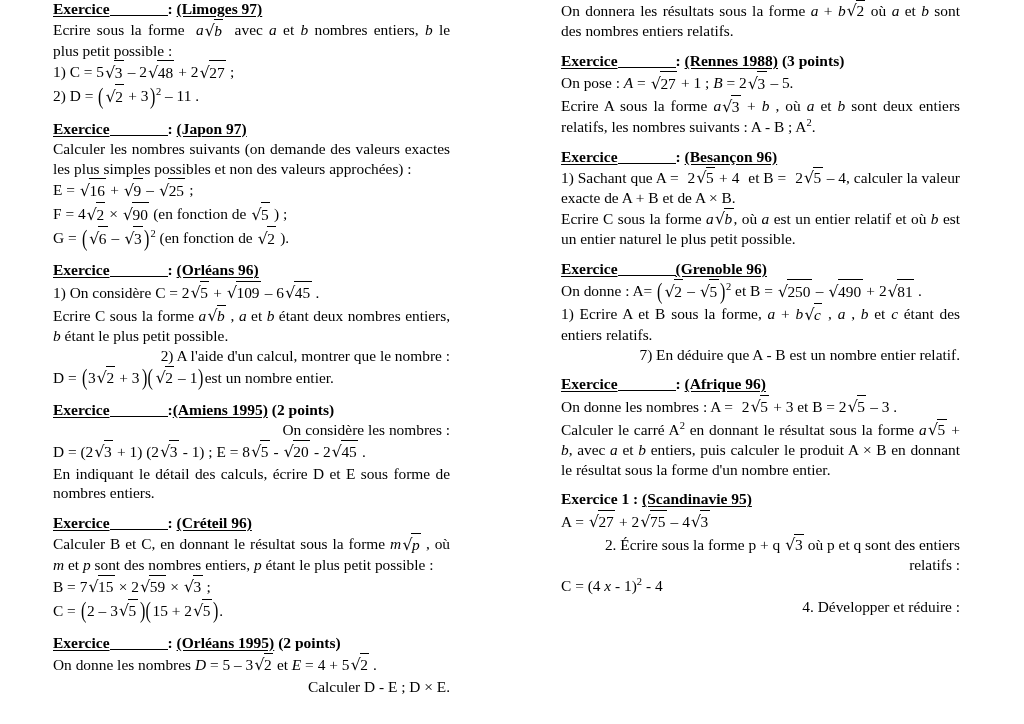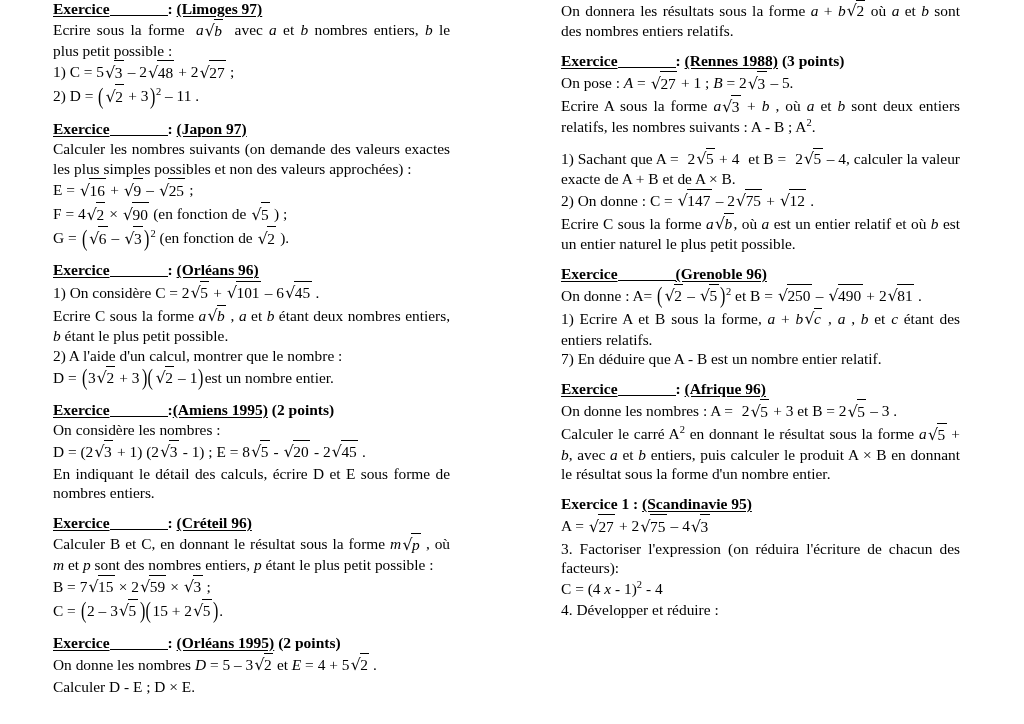--- a/index.html
+++ b/index.html
@@ -88,21 +88,21 @@
     text-decoration: none;
   }
 
   p.line {
     margin: 0;
     font-size: 15.4px;
     line-height: 1.28;
     text-align: justify;
     text-justify: inter-word;
   }
-  p.nojust { text-align: left; }
+  p.nojust { text-align: right; }
   p.math {
     margin: 0;
     font-size: 15.4px;
     line-height: 1.45;
     text-align: left;
   }
 
   
   .it { font-style: italic; }
   .rt {
@@ -156,21 +156,21 @@
         <div class="ex">
           <h2 class="ex-head"><span class="ex-word">Exercice</span><span class="ex-blank"></span><span class="ex-sep">:</span> <span class="ex-src">(Japon 97)</span></h2>
           <p class="line">Calculer les nombres suivants (on demande des valeurs exactes les plus simples possibles et non des valeurs approchées) :</p>
           <p class="math">E = <span class="rt"><span class="sym">√</span><span class="rad">16</span></span> + <span class="rt"><span class="sym">√</span><span class="rad">9</span></span> – <span class="rt"><span class="sym">√</span><span class="rad">25</span></span> ;</p>
           <p class="math">F = 4<span class="rt"><span class="sym">√</span><span class="rad">2</span></span> × <span class="rt"><span class="sym">√</span><span class="rad">90</span></span> (en fonction de <span class="rt"><span class="sym">√</span><span class="rad">5</span></span> ) ;</p>
           <p class="math">G = <span class="bigparen">(</span><span class="rt"><span class="sym">√</span><span class="rad">6</span></span> – <span class="rt"><span class="sym">√</span><span class="rad">3</span></span><span class="bigparen">)</span><sup class="pw">2</sup> (en fonction de <span class="rt"><span class="sym">√</span><span class="rad">2</span></span> ).</p>
         </div>
 
         <div class="ex">
           <h2 class="ex-head"><span class="ex-word">Exercice</span><span class="ex-blank"></span><span class="ex-sep">:</span> <span class="ex-src">(Orléans 96)</span></h2>
-          <p class="math">1) On considère C = 2<span class="rt"><span class="sym">√</span><span class="rad">5</span></span> + <span class="rt"><span class="sym">√</span><span class="rad">101</span></span> – 6<span class="rt"><span class="sym">√</span><span class="rad">45</span></span> .</p>
+          <p class="math">1) On considère C = 2<span class="rt"><span class="sym">√</span><span class="rad">5</span></span> + <span class="rt"><span class="sym">√</span><span class="rad">109</span></span> – 6<span class="rt"><span class="sym">√</span><span class="rad">45</span></span> .</p>
           <p class="line">Ecrire C sous la forme <span class="it">a</span><span class="rt"><span class="sym">√</span><span class="rad it">b</span></span> , <span class="it">a</span> et <span class="it">b</span> étant deux nombres entiers, <span class="it">b</span> étant le plus petit possible.</p>
           <p class="line nojust">2) A l'aide d'un calcul, montrer que le nombre :</p>
           <p class="math">D = <span class="bigparen">(</span>3<span class="rt"><span class="sym">√</span><span class="rad">2</span></span> + 3<span class="bigparen">)(</span><span class="rt"><span class="sym">√</span><span class="rad">2</span></span> – 1<span class="bigparen">)</span>est un nombre entier.</p>
         </div>
 
         <div class="ex">
           <h2 class="ex-head"><span class="ex-word">Exercice</span><span class="ex-blank"></span><span class="ex-sep">:</span><span class="ex-src">(Amiens 1995)</span> <span class="ex-pts">(2 points)</span></h2>
           <p class="line nojust">On considère les nombres :</p>
           <p class="math">D = (2<span class="rt"><span class="sym">√</span><span class="rad">3</span></span> + 1) (2<span class="rt"><span class="sym">√</span><span class="rad">3</span></span> - 1)  ;   E = 8<span class="rt"><span class="sym">√</span><span class="rad">5</span></span> - <span class="rt"><span class="sym">√</span><span class="rad">20</span></span> - 2<span class="rt"><span class="sym">√</span><span class="rad">45</span></span> .</p>
           <p class="line">En indiquant le détail des calculs, écrire D et E sous forme de nombres entiers.</p>
@@ -199,42 +199,42 @@
           <p class="line">On donnera les résultats sous la forme <span class="it">a</span> + <span class="it">b</span><span class="rt"><span class="sym">√</span><span class="rad">2</span></span>  où <span class="it">a</span> et <span class="it">b</span> sont des nombres entiers relatifs.</p>
         </div>
 
         <div class="ex">
           <h2 class="ex-head"><span class="ex-word">Exercice</span><span class="ex-blank"></span><span class="ex-sep">:</span> <span class="ex-src">(Rennes  1988)</span> <span class="ex-pts">(3 points)</span></h2>
           <p class="math">On pose :  <span class="it">A</span> = <span class="rt"><span class="sym">√</span><span class="rad">27</span></span> + 1 ;  <span class="it">B</span> = 2<span class="rt"><span class="sym">√</span><span class="rad">3</span></span> – 5.</p>
           <p class="line">Ecrire A sous la forme <span class="it">a</span><span class="rt"><span class="sym">√</span><span class="rad">3</span></span> + <span class="it">b</span> , où <span class="it">a</span> et <span class="it">b</span> sont deux entiers relatifs, les nombres suivants : A - B ; A<sup class="pw">2</sup>.</p>
         </div>
 
         <div class="ex">
+          <h2 class="ex-head"><span class="ex-word">Exercice</span><span class="ex-blank"></span><span class="ex-sep">:</span> <span class="ex-src">(Besançon  96)</span></h2>
           <p class="line">1) Sachant que A = <span class="sp"></span>2<span class="rt"><span class="sym">√</span><span class="rad">5</span></span> + 4 <span class="sp"></span>et B = <span class="sp"></span>2<span class="rt"><span class="sym">√</span><span class="rad">5</span></span> – 4, calculer la valeur exacte de A + B et de A × B.</p>
-          <p class="math">2) On donne : C = <span class="rt"><span class="sym">√</span><span class="rad">147</span></span> – 2<span class="rt"><span class="sym">√</span><span class="rad">75</span></span> + <span class="rt"><span class="sym">√</span><span class="rad">12</span></span> .</p>
           <p class="line">Ecrire C sous la forme <span class="it">a</span><span class="rt"><span class="sym">√</span><span class="rad it">b</span></span>, où <span class="it">a</span> est un entier relatif et où <span class="it">b</span> est un entier naturel le plus petit possible.</p>
         </div>
 
         <div class="ex">
           <h2 class="ex-head"><span class="ex-word">Exercice</span><span class="ex-blank"></span><span class="ex-src">(Grenoble  96)</span></h2>
           <p class="math">On donne : A= <span class="bigparen">(</span><span class="rt"><span class="sym">√</span><span class="rad">2</span></span> – <span class="rt"><span class="sym">√</span><span class="rad">5</span></span><span class="bigparen">)</span><sup class="pw">2</sup> et B = <span class="rt"><span class="sym">√</span><span class="rad">250</span></span> – <span class="rt"><span class="sym">√</span><span class="rad">490</span></span> + 2<span class="rt"><span class="sym">√</span><span class="rad">81</span></span> .</p>
           <p class="line">1) Ecrire A et B sous la forme, <span class="it">a</span> + <span class="it">b</span><span class="rt"><span class="sym">√</span><span class="rad it">c</span></span> , <span class="it">a</span> , <span class="it">b</span> et <span class="it">c</span> étant des entiers relatifs.</p>
           <p class="line nojust">7) En déduire que A - B est un nombre entier relatif.</p>
         </div>
 
         <div class="ex">
           <h2 class="ex-head"><span class="ex-word">Exercice</span><span class="ex-blank"></span><span class="ex-sep">:</span> <span class="ex-src">(Afrique 96)</span></h2>
           <p class="math">On donne les nombres : A = <span class="sp"></span>2<span class="rt"><span class="sym">√</span><span class="rad">5</span></span> + 3 et B = 2<span class="rt"><span class="sym">√</span><span class="rad">5</span></span> – 3 .</p>
           <p class="line">Calculer le carré A<sup class="pw">2</sup> en donnant le résultat sous la forme <span class="it">a</span><span class="rt"><span class="sym">√</span><span class="rad">5</span></span> + <span class="it">b</span>, avec <span class="it">a</span> et <span class="it">b</span> entiers, puis calculer le produit A × B en donnant le résultat sous la forme d'un nombre entier.</p>
         </div>
 
         <div class="ex ex-tight">
           <h2 class="ex-head"><span>Exercice 1</span> <span class="ex-sep">:</span> <span class="ex-src">(Scandinavie 95)</span></h2>
           <p class="math">A = <span class="rt"><span class="sym">√</span><span class="rad">27</span></span> + 2<span class="rt"><span class="sym">√</span><span class="rad">75</span></span> – 4<span class="rt"><span class="sym">√</span><span class="rad">3</span></span></p>
-          <p class="line">3. Factoriser l'expression (on réduira l'écriture de chacun des facteurs):</p>
+          <p class="line nojust">2. Écrire sous la forme p + q <span class="rt"><span class="sym">√</span><span class="rad">3</span></span>  où p et q sont des entiers relatifs :</p>
           <p class="math">C = (4 <span class="it">x</span> - 1)<sup class="pw">2</sup> - 4</p>
           <p class="line nojust">4. Développer et réduire :</p>
         </div>
 
       </div>
     </div>
 
   </div>
 </div>
 

